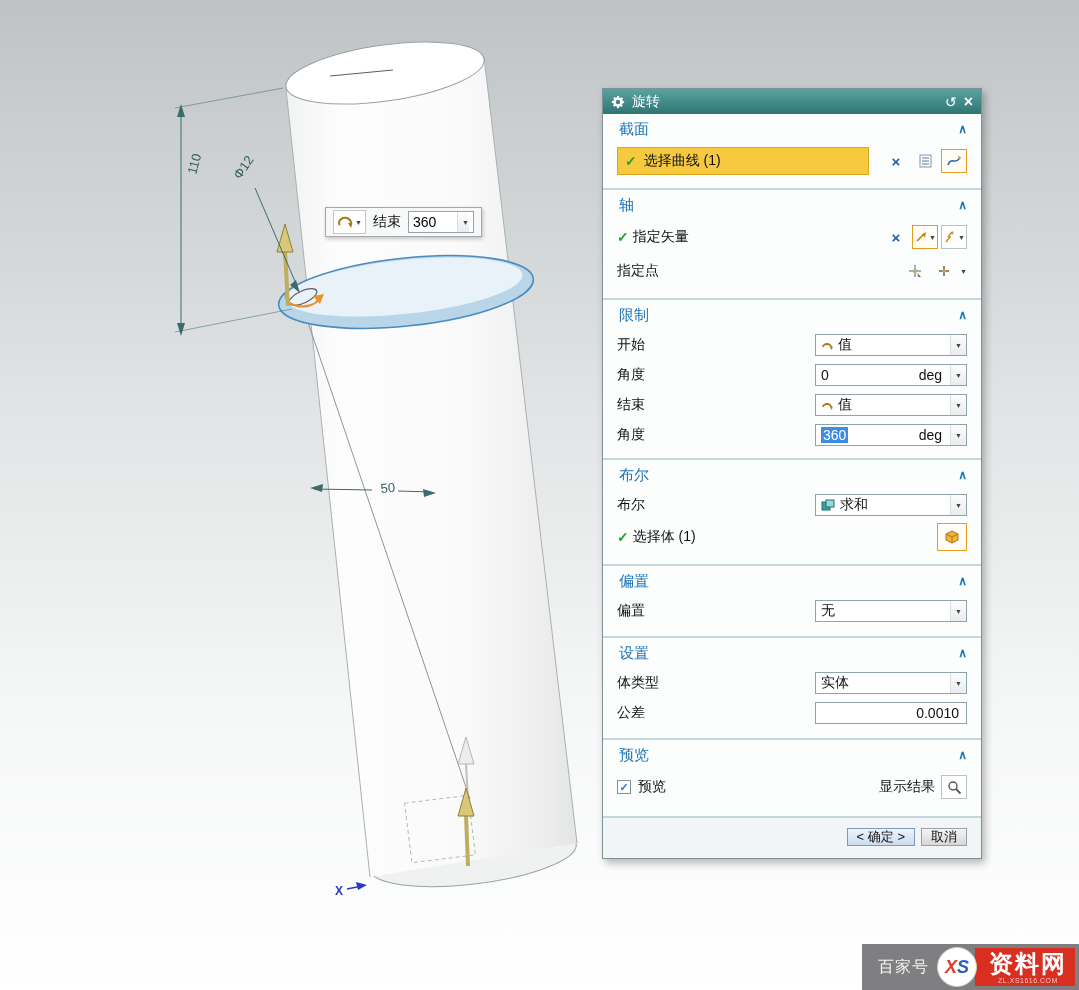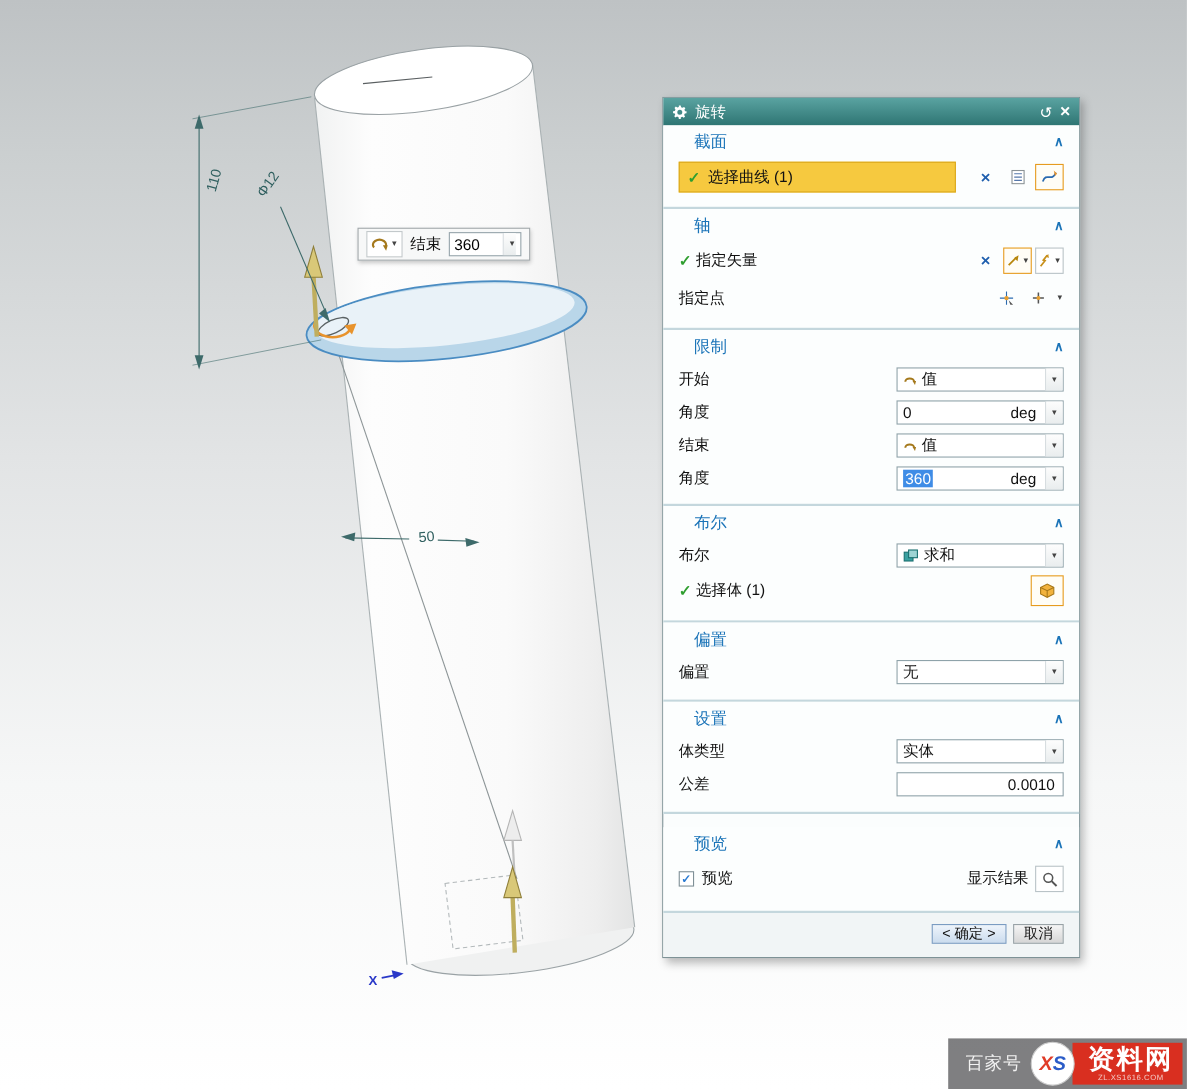--- a/index.html
+++ b/index.html
@@ -20,26 +20,26 @@
   
   .dlg { position:absolute; left:602px; top:88px; width:380px; background:#fbfdfd;
     border:1px solid #7e9296; box-shadow:3px 4px 8px rgba(0,0,0,.28); font-size:14px; color:#111; }
   .dlg-title { height:25px; background:linear-gradient(#5aa3a1,#2e7573); color:#fff; display:flex; align-items:center; gap:7px; padding:12px 8px; }
   .dlg-title-text { font-size:14px; }
   .dlg-sp { flex:1; }
   .tbtn { color:#fff; font-size:14px; line-height:1; cursor:default; }
   .tbtn.close { font-size:16px; font-weight:bold; }
 
   .sec { border-bottom:2px solid #c4d7dd; background:#fcfefe; }
-  .sec-h { height:30px; display:flex; align-items:center; padding:0 14px 0 28px; }
+  .sec-h { height:30px; display:flex; align-items:center; padding:0 14px 0 16px; }
   .sec-title { color:#1b74b8; font-size:15px; }
   .sec-chev { margin-left:auto; color:#1b74b8; font-size:12px; font-weight:bold; }
 
   .row { display:flex; align-items:center; height:30px; padding:0 14px; }
-  .row.tall { height:34px; } .pb8 { padding-bottom:8px; } .pb10 { padding-bottom:10px; } .pb12 { padding-bottom:12px;margin-top:12px; }
+  .row.tall { height:34px; } .pb8 { padding-bottom:8px; } .pb10 { padding-bottom:10px; } .pb12 { padding-bottom:12px; }
 
   .hl-row { width:252px; height:28px; background:#f6c93f; border:1px solid #dba81d; display:flex; align-items:center; gap:7px; padding:0 7px; }
   .check { color:#2f9e2f; font-weight:bold; font-size:14px; }
   .lbl { font-size:14px; }
 
   .icons-right { margin-left:auto; display:flex; align-items:center; gap:3px; }
   .ibtn { width:26px; height:24px; display:flex; align-items:center; justify-content:center; border:1px solid transparent; background:transparent; }
   .ibtn.framed { border:1px solid #b9c3c7; background:#fff; }
   .ibtn.active { border:1px solid #e69b1f; background:#fffdf6; }
   .ibtn.big { width:30px; height:28px; }

